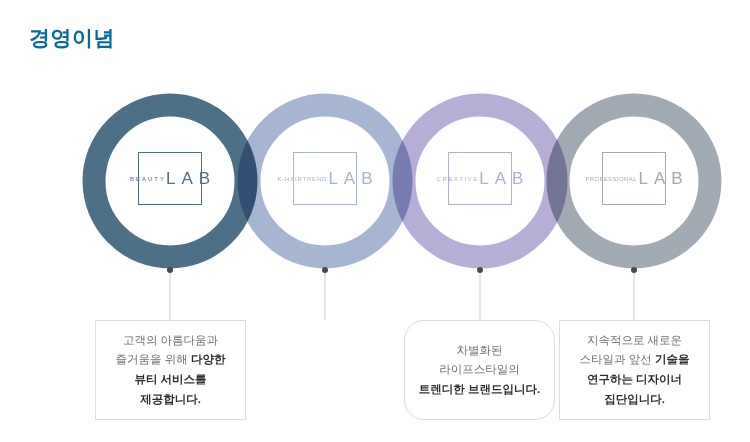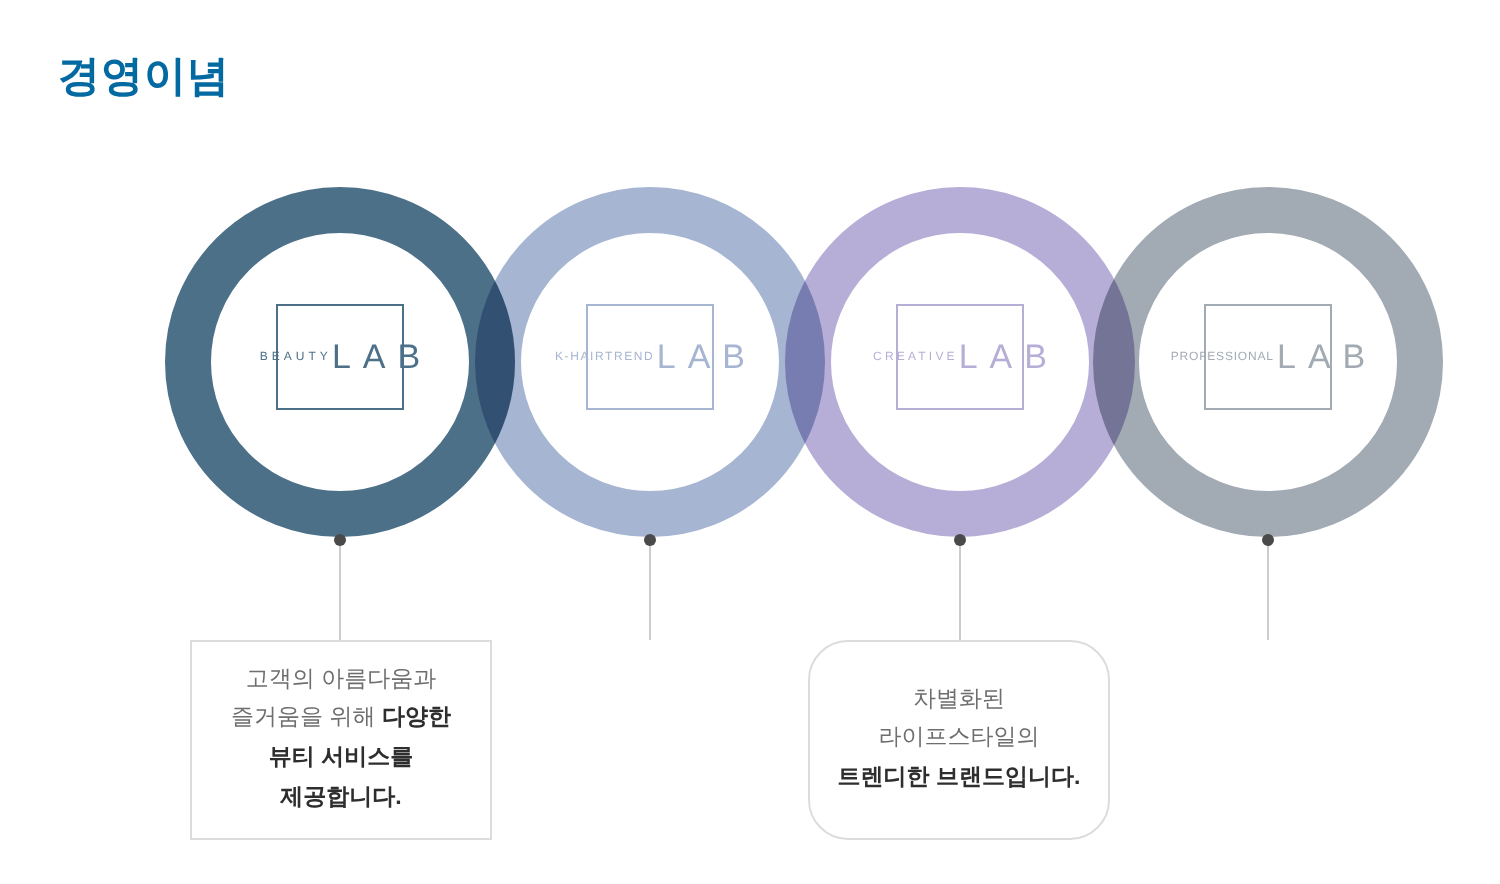--- a/index.html
+++ b/index.html
@@ -136,14 +136,17 @@
     <span class="brand-top">PROFESSIONAL</span>
     <span class="brand-main">LAB</span>
   </div>
 
   <div class="desc-card c1">
     <p><span>고객의 아름다움과 즐거움을 위해 </span><span class="bold">다양한 뷰티 서비스를 제공합니다.</span></p>
   </div>
   <div class="desc-card c3">
     <p><span>차별화된 라이프스타일의 </span><span class="bold">트렌디한 브랜드입니다.</span></p>
   </div>
+  <div class="desc-card c4">
+    <p><span>지속적으로 새로운 스타일과 앞선 </span><span class="bold">기술을 연구하는 디자이너 집단입니다.</span></p>
+  </div>
 
 </div>
 
 </body></html>

